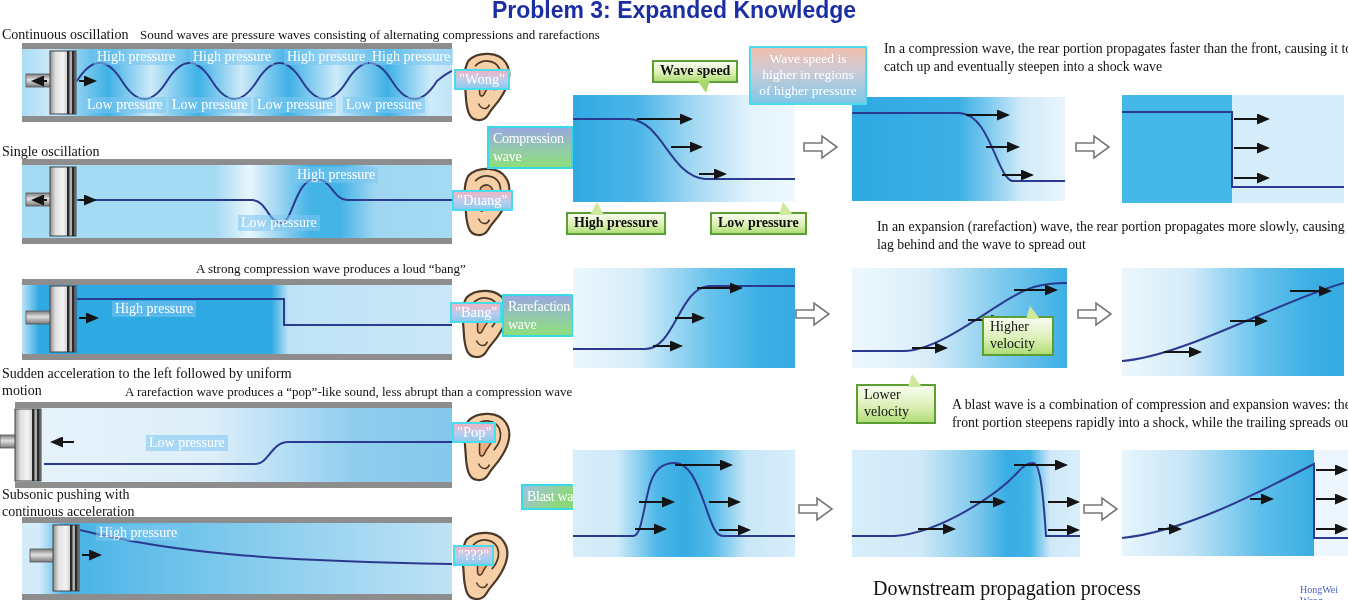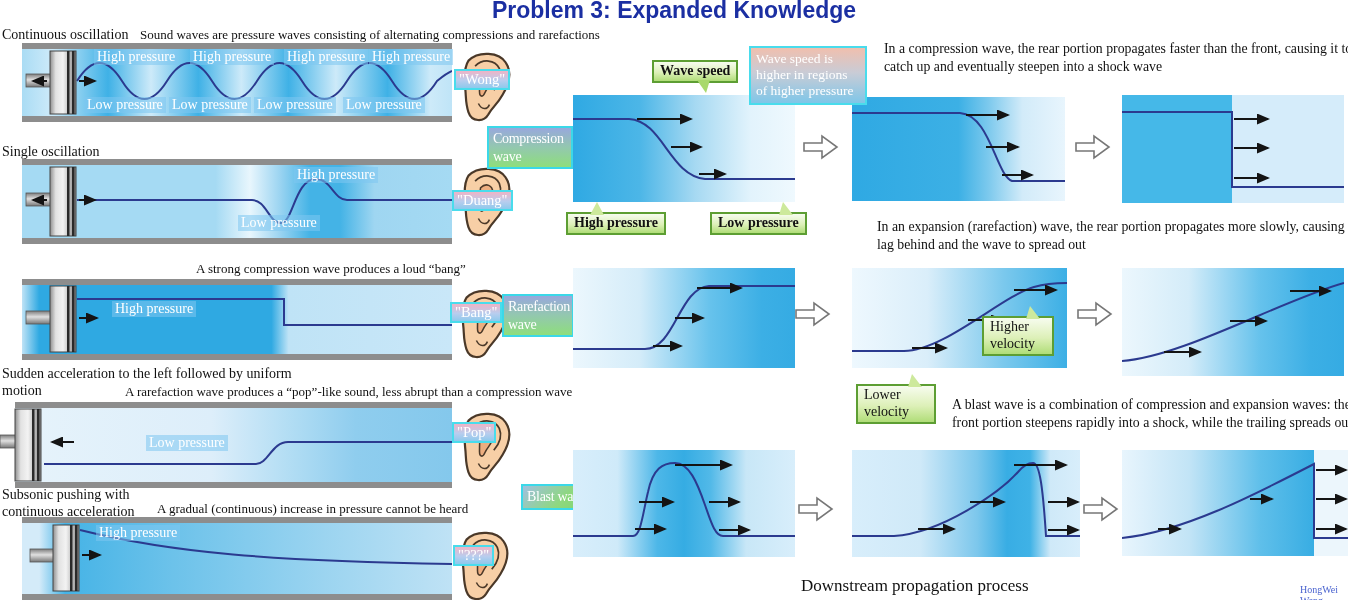--- a/index.html
+++ b/index.html
@@ -23,21 +23,21 @@
            text-align:center; padding:0 3px; white-space:nowrap;
            background:linear-gradient(180deg,#eeb4c6 0%,#b9cdee 55%,#8ec9ec 100%); }
 
   .wtype { position:absolute; border:2px solid #3bd8e8; color:#fff; font-size:14px;
            line-height:1.25; padding:2px 4px; letter-spacing:-0.3px;
            background:linear-gradient(180deg,#98a8dc 0%,#93c8ae 50%,#8ede7c 100%);font-family:Liberation Serif, serif; }
   .wtype.blast { background:linear-gradient(135deg,#9fc0e0 0%,#8ed87e 60%,#7fd470 100%); white-space:nowrap;margin-left:23px; }
 
   .snote { position:absolute; border:2px solid #49dcec; color:#fff; font-size:13.5px;
            line-height:1.2; padding:3px 5px;
-           background:linear-gradient(180deg,#f0bfae 0%,#c9ccd6 45%,#7fc6e8 100%); }
+           background:linear-gradient(180deg,#f0bfae 0%,#c9ccd6 45%,#7fc6e8 100%);text-align:center; }
 
   .callout { position:absolute; border:2px solid #5d9e33; color:#111; font-size:14px;
              line-height:1.2; padding:1px 6px;
              background:linear-gradient(180deg,#f7fcef 0%,#ddf0b8 55%,#b0dd78 100%); }
   .callout.nw { white-space:nowrap;font-weight:bold; }
   .callout::after { content:""; position:absolute; width:0; height:0; }
   .callout.tup::after   { top:-12px; left:22px;  border-left:7px solid transparent; border-right:7px solid transparent; border-bottom:13px solid #cde99c; }
   .callout.tupr::after  { top:-12px; right:12px; border-left:4px solid transparent; border-right:10px solid transparent; border-bottom:13px solid #cde99c; }
   .callout.tdown::after { bottom:-12px; left:52%; border-left:9px solid transparent; border-right:4px solid transparent; border-top:13px solid #a9d96c; }
 
@@ -234,21 +234,20 @@
     <path d="M44,62 H256 C268,62 272,40 288,40 H452" fill="none" stroke="#2b3a8f" stroke-width="2"></path>
     <rect x="0" y="33" width="16" height="13" fill="url(#rg)" stroke="#555" stroke-width=".8"></rect>
     <rect x="15" y="7" width="26" height="72" fill="url(#pg)" stroke="#444" stroke-width="1"></rect>
     <rect x="32" y="7" width="2.5" height="72" fill="#2a2a2a"></rect>
     <rect x="37" y="7" width="2.5" height="72" fill="#2a2a2a"></rect>
     <line x1="74" y1="40" x2="52" y2="40" stroke="#141414" stroke-width="2" marker-end="url(#ah)"></line>
   </svg>
   <span class="plabel" style="left:146px;top:435px">Low pressure</span>
 
   <div class="cap" style="left:2px;top:487px;width:155px">Subsonic pushing with continuous acceleration</div>
-  <div class="desc" style="left:157px;top:501px">A gradual (continuous) increase in pressure cannot be heard</div>
 
   <svg class="abs" style="left:22px;top:517px" width="430" height="83" viewBox="0 0 430 83">
     <rect x="0" y="6" width="430" height="71" fill="url(#tg5)"></rect>
     <rect x="0" y="0" width="430" height="6" fill="#8d8d8d"></rect>
     <rect x="0" y="77" width="430" height="6" fill="#8d8d8d"></rect>
     <path d="M58,13 C150,36 250,44 430,47" fill="none" stroke="#2b3a8f" stroke-width="2"></path>
     <rect x="8" y="32" width="24" height="13" fill="url(#rg)" stroke="#555" stroke-width=".8"></rect>
     <rect x="31" y="8" width="26" height="66" fill="url(#pg)" stroke="#444" stroke-width="1"></rect>
     <rect x="48" y="8" width="2.5" height="66" fill="#2a2a2a"></rect>
     <rect x="53" y="8" width="2.5" height="66" fill="#2a2a2a"></rect>
@@ -394,16 +393,16 @@
       <path d="M2,11 H20 V4 L35,15 L20,26 V19 H2 Z" fill="#fff" stroke="#777" stroke-width="1.6"></path>
     </svg>
 
   <div class="callout nw tdown" style="left:652px;top:60px">Wave speed</div>
   <div class="callout nw tup" style="left:566px;top:212px">High pressure</div>
   <div class="callout nw tupr" style="left:710px;top:212px">Low pressure</div>
   <div class="callout tupr" style="left:982px;top:316px;width:72px">Higher velocity</div>
   <div class="callout tupr" style="left:856px;top:384px;width:80px">Lower velocity</div>
   <div class="snote" style="left:749px;top:46px;width:118px">Wave speed is higher in regions of higher pressure</div>
 
-  <div class="rtext" style="left:801px;top:575px;font-size:17px">Downstream propagation process</div>
+  <div class="rtext" style="left:873px;top:575px;font-size:20px">Downstream propagation process</div>
   <div class="credit" style="left:1256px;top:584px">HongWei Wang, 2020.</div>
 
 </div>
 
 </body></html>

